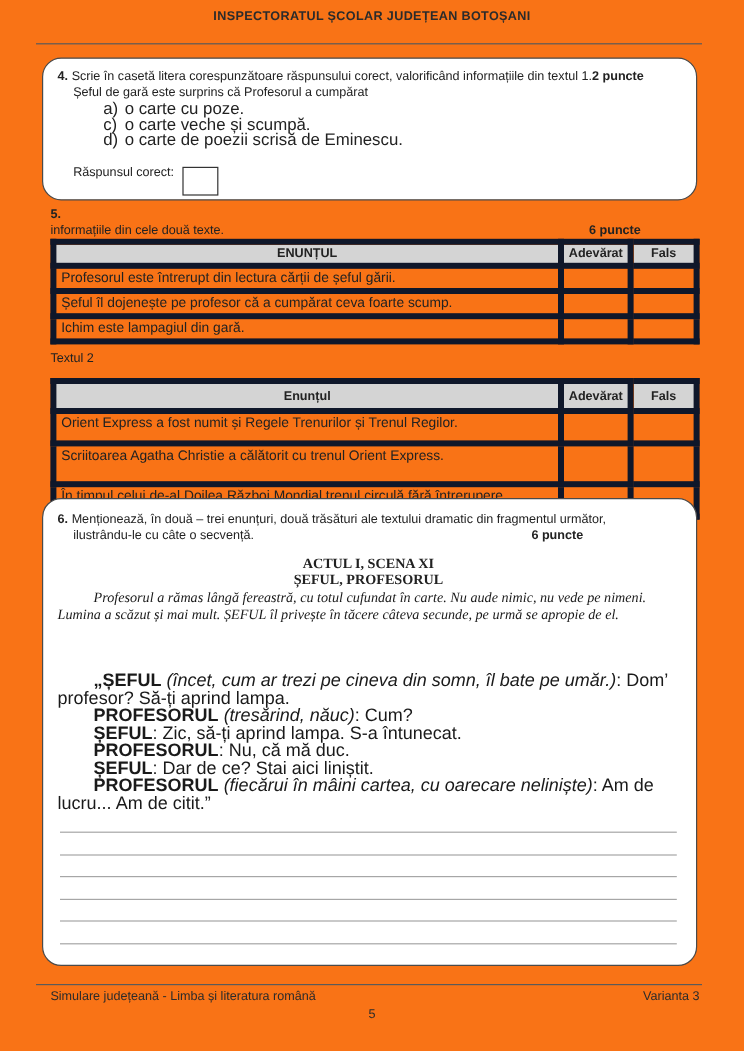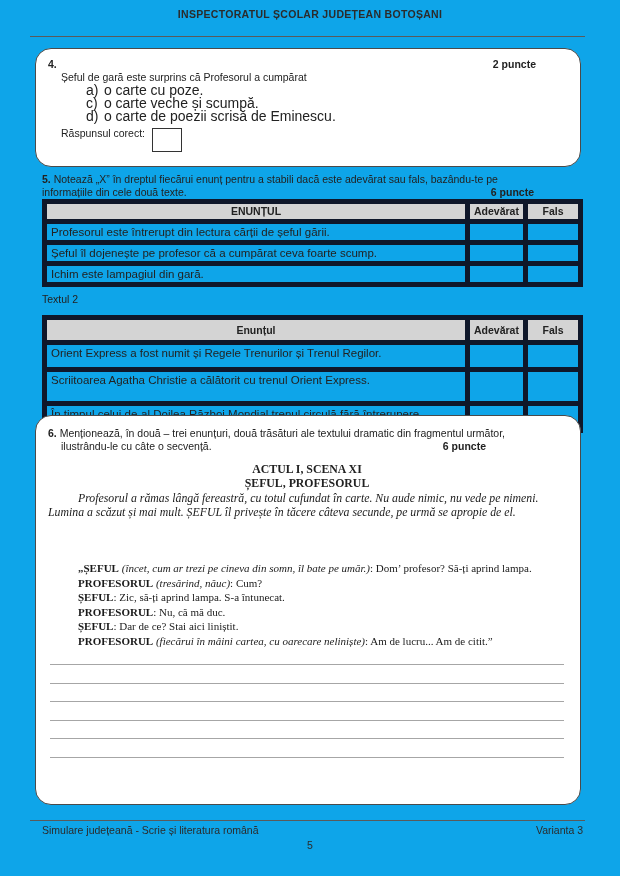--- a/index.html
+++ b/index.html
@@ -1,38 +1,38 @@
 <!DOCTYPE html>
 <html><head>
 <meta charset="utf-8">
 <style>
   html,body{margin:0;padding:0;background:#f2f2f2;}
   .page{
-    position:relative;width:620px;height:876px;background:#0ea5e9;
+    position:relative;width:620px;height:876px;background:#f97316;
     font-family:"Liberation Sans",sans-serif;color:#222;overflow:hidden;
     margin:0 auto;
   }
   .b{font-weight:bold;}
   .doc-title{
     position:absolute;top:8px;left:0;width:100%;text-align:center;
     font-size:10.5px;font-weight:bold;letter-spacing:.3px;color:#2b2b2b;
   }
   .top-rule{position:absolute;top:36px;left:30px;width:555px;border-top:1.7px solid #5a5a5a;}
 
   
   .box{border:1.6px solid #4a4a4a;border-radius:16px;position:absolute;left:35px;width:546px;box-sizing:border-box;background:#fff;}
   .box-q4{top:48px;height:119px;padding:9px 14px 0 12px;}
   .q-line1{display:flex;white-space:nowrap;font-size:10.5px;line-height:13px;}
   .q-points{font-weight:bold;margin-left:auto;}
   .box-q4 .q-points{margin-right:30px;}
   .q4-stem{font-size:10.5px;line-height:13px;white-space:nowrap;margin-left:13px;}
   .q4-options{margin-left:38px;font-size:14px;line-height:13px;}
   .q4-option{white-space:nowrap;}
   .opt-label{display:inline-block;min-width:14px;}
-  .q4-answer{margin-left:13px;margin-top:4px;font-size:10.5px;display:flex;align-items:flex-start;}
+  .q4-answer{margin-left:13px;margin-top:15px;font-size:10.5px;display:flex;align-items:flex-start;}
   .answer-box{
     display:inline-block;width:28px;height:22px;border:1.6px solid #333;
     margin-left:7px;position:relative;top:1px;background:#fff;
   }
 
   
   .sec-q5{position:absolute;top:173px;left:42px;width:536px;font-size:10.5px;line-height:13px;}
   .sec-q5 .q-line1{white-space:nowrap;}
   .q5-line2{display:flex;white-space:nowrap;}
   .q5-line2 .q-points{margin-right:44px;}
@@ -60,21 +60,21 @@
     text-align:center;font-family:"Liberation Serif",serif;font-weight:bold;
     font-size:11.8px;line-height:14px;
   }
   .q6-act{margin-top:9px;}
   .stage-note{
     margin-top:2px;font-family:"Liberation Serif",serif;font-style:italic;
     font-size:11.8px;line-height:13.5px;color:#1a1a1a;
   }
   .stage-note .ind{text-indent:30px;display:block;white-space:nowrap;}
   .stage-note .cont{display:block;white-space:nowrap;}
-  .dialogue{margin-top:42px;font-family:Liberation Serif, serif;font-size:11px;line-height:14.5px;color:#1a1a1a;}
+  .dialogue{margin-top:42px;font-family:Liberation Sans, sans-serif;font-size:15px;line-height:14.5px;color:#1a1a1a;}
   .dialogue p{margin:0;text-indent:30px;}
   .dialogue i{font-style:italic;}
   .answer-lines{margin-top:1px;}
   .ansline{height:17.5px;border-bottom:1px solid #a6a6a6;margin:0 2px;}
   .ansline.first{height:15px;}
 
   
   .footer-rule{position:absolute;top:820px;left:30px;width:555px;border-top:1.7px solid #5a5a5a;}
   .footer-row{
     position:absolute;top:824px;left:42px;width:541px;display:flex;
@@ -86,38 +86,38 @@
 </head>
 <body>
 
 <div class="page">
 
   <div class="doc-title">INSPECTORATUL ȘCOLAR JUDEȚEAN BOTOȘANI</div>
   <div class="top-rule"></div>
 
   <div class="box box-q4">
     <div class="q-line1">
-      <span class="b">4.</span>&nbsp;
+      <span class="b">4.</span>&nbsp;<span>Scrie în casetă litera corespunzătoare răspunsului corect, valorificând informațiile din textul 1.</span>
       <span class="q-points">2 puncte</span>
     </div>
     <div class="q4-stem">Șeful de gară este surprins că Profesorul a cumpărat</div>
     <div class="q4-options">
       <div class="q4-option"><span class="opt-label">a)</span> <span>o carte cu poze.</span></div>
       <div class="q4-option"><span class="opt-label">c)</span> <span>o carte veche și scumpă.</span></div>
       <div class="q4-option"><span class="opt-label">d)</span> <span>o carte de poezii scrisă de Eminescu.</span></div>
     </div>
     <div class="q4-answer">
       <span>Răspunsul corect:</span>
       <span class="answer-box"></span>
     </div>
   </div>
 
   <div class="sec-q5">
     <div class="q-line1">
-      <span class="b">5.</span>&nbsp;<span>Notează „X” în dreptul fiecărui enunț pentru a stabili dacă este adevărat sau fals, bazându-te pe</span>
+      <span class="b">5.</span>&nbsp;
     </div>
     <div class="q5-line2">
       <span>informațiile din cele două texte.</span>
       <span class="q-points">6 puncte</span>
     </div>
 
     <table class="tbl t1">
       <colgroup>
           <col class="col-en">
           <col class="col-ad">
@@ -215,18 +215,18 @@
       <div class="ansline"></div>
       <div class="ansline"></div>
       <div class="ansline"></div>
       <div class="ansline"></div>
       <div class="ansline"></div>
     </div>
   </div>
 
   <div class="footer-rule"></div>
   <div class="footer-row">
-    <span>Simulare județeană - Scrie și literatura română</span>
+    <span>Simulare județeană - Limba și literatura română</span>
     <span class="footer-right">Varianta 3</span>
   </div>
   <div class="page-num">5</div>
 
 </div>
 
 </body></html>

